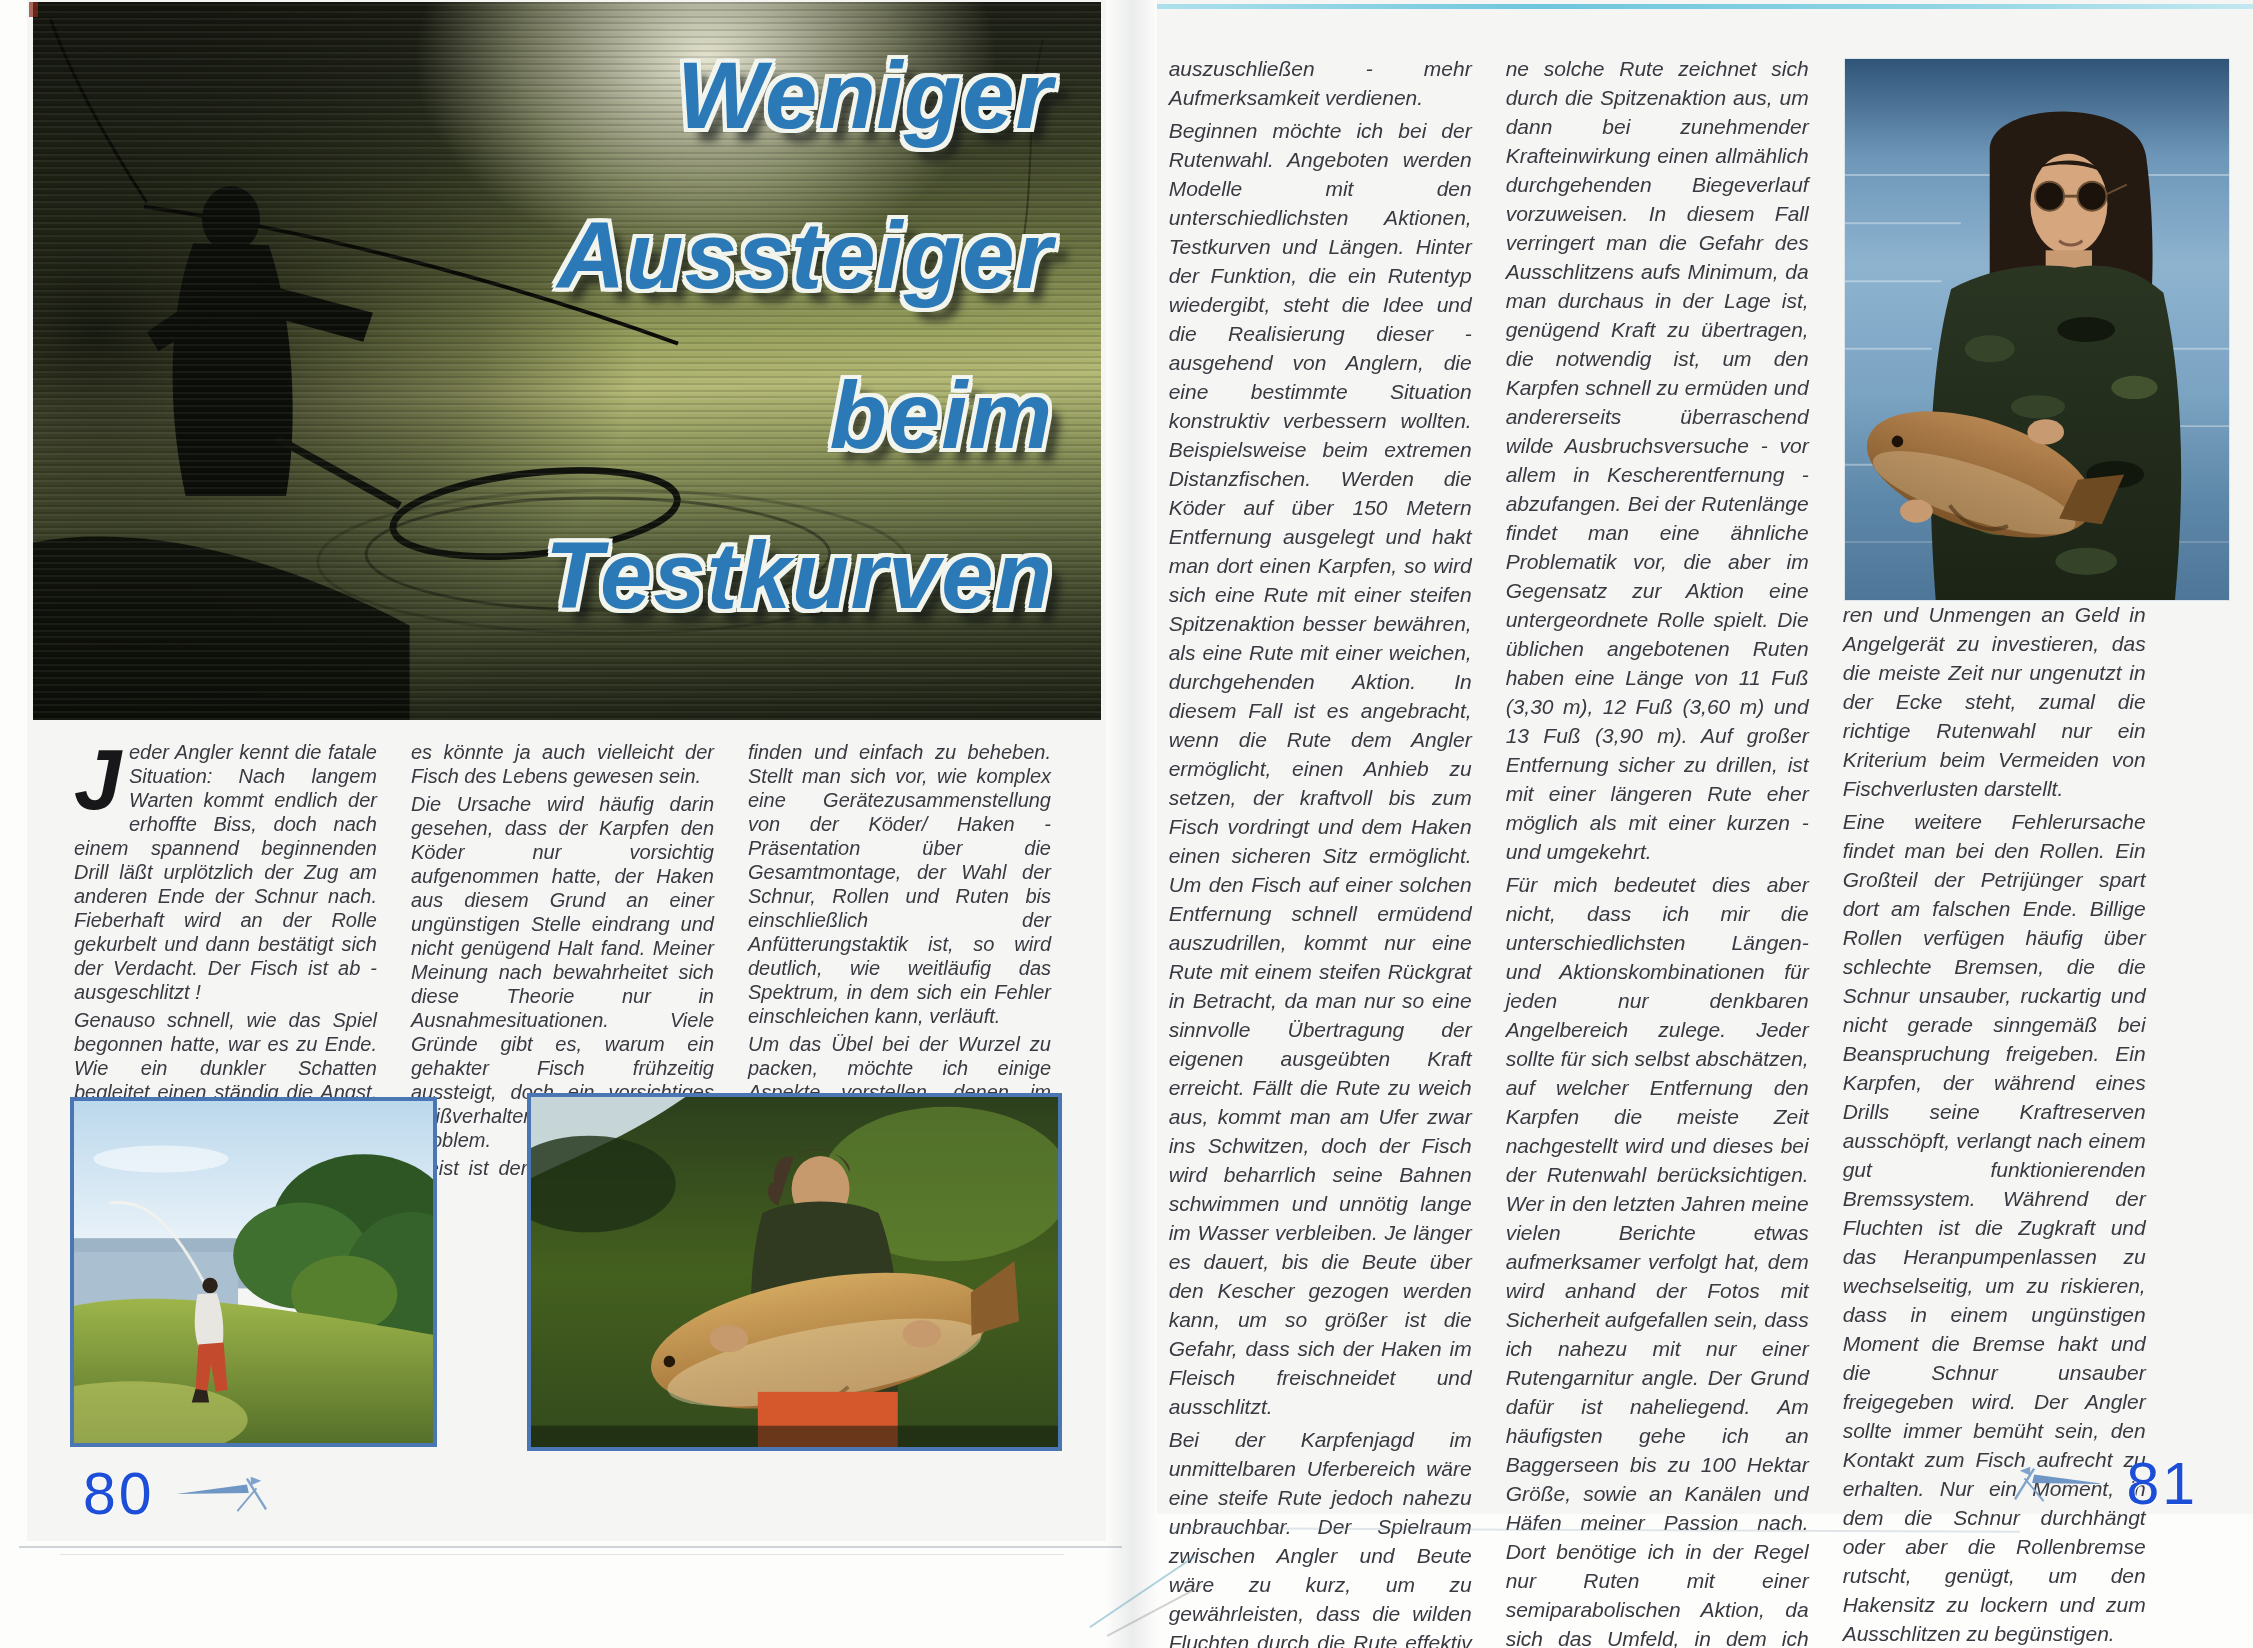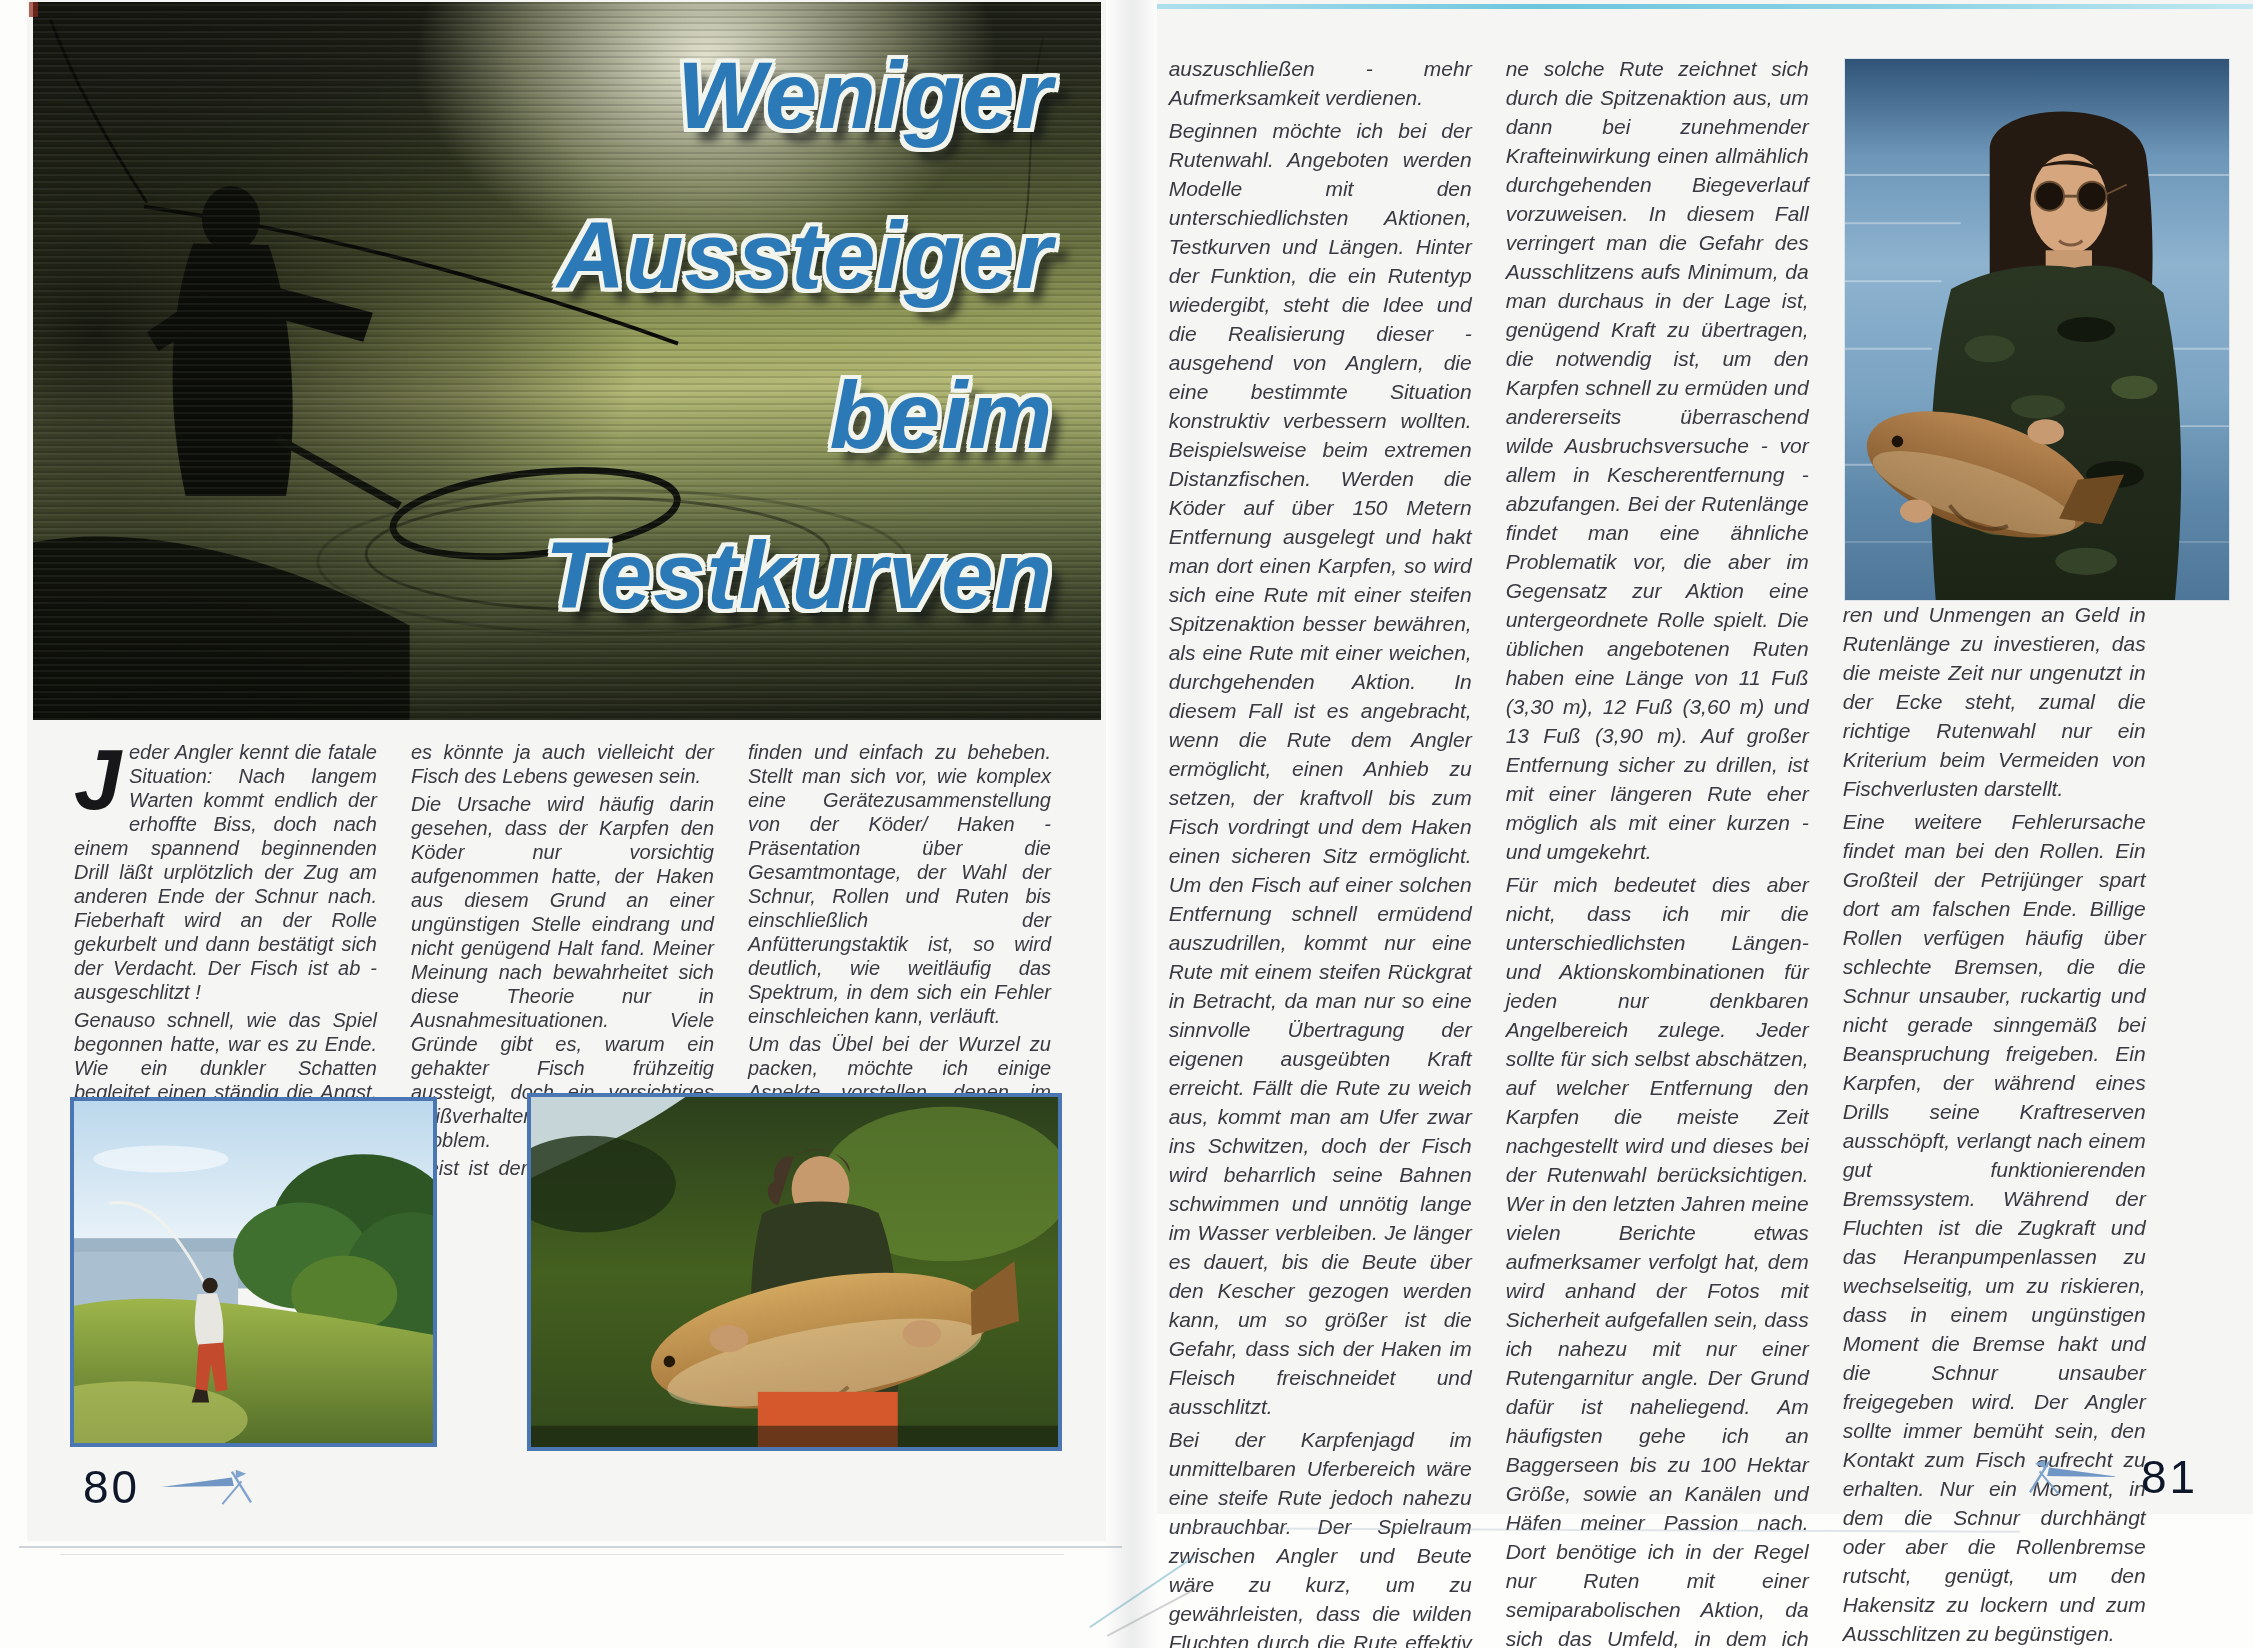--- a/index.html
+++ b/index.html
@@ -45,21 +45,21 @@
   .photo{position:absolute;overflow:hidden;}
   #photo-a{left:43px;top:1097px;width:359px;height:342px;border:4.8px solid #4a77b4;}
   #photo-b{left:500px;top:1093px;width:527px;height:350px;border:4.8px solid #4a77b4;}
   #photo-c{left:687px;top:58px;width:384px;height:541px;border:1.9px solid #dde4e9;}
   .photo svg{display:block;}
 
   
   .footer{position:absolute;display:flex;align-items:center;gap:15.4px;}
   #footer-left{left:56px;top:1460px;}
   #footer-right{right:56px;top:1450px;}
-  .page-num{font-size:46px;color:#0f172a;letter-spacing:2.9px;font-style:normal;
+  .page-num{font-size:59px;color:#1d4ed8;letter-spacing:2.9px;font-style:normal;
             text-shadow:1px 1px 0 #ffffff;text-align:right;}
 
   
   #cyan-top{position:absolute;left:0;top:3.9px;right:0;height:4.8px;
       background:linear-gradient(to right,#aee0ec,#6ec6dd 35%,#8fd4e4 70%,#c2e8f0);}
   .artifact{position:absolute;}
   #spine-shadow{left:1106px;top:0;width:52px;height:1648px;
       background:linear-gradient(to right,rgba(0,0,0,0),rgba(110,118,125,0.13) 50%,rgba(0,0,0,0));}
   #scan-line-1{left:19.3px;top:1546px;width:1103px;height:1.9px;background:rgba(128,143,158,0.38);}
   #scan-line-2{left:60px;top:1554px;width:1004px;height:1px;background:rgba(128,143,158,0.22);}
@@ -202,21 +202,21 @@
         <p>Beginnen möchte ich bei der Rutenwahl. Angeboten werden Modelle mit den unterschiedlichsten Aktionen, Testkurven und Längen. Hinter der Funktion, die ein Rutentyp wiedergibt, steht die Idee und die Realisierung dieser - ausgehend von Anglern, die eine bestimmte Situation konstruktiv verbessern wollten. Beispielsweise beim extremen Distanzfischen. Werden die Köder auf über 150 Metern Entfernung ausgelegt und hakt man dort einen Karpfen, so wird sich eine Rute mit einer steifen Spitzenaktion besser bewähren, als eine Rute mit einer weichen, durchgehenden Aktion. In diesem Fall ist es angebracht, wenn die Rute dem Angler ermöglicht, einen Anhieb zu setzen, der kraftvoll bis zum Fisch vordringt und dem Haken einen sicheren Sitz ermöglicht. Um den Fisch auf einer solchen Entfernung schnell ermüdend auszudrillen, kommt nur eine Rute mit einem steifen Rückgrat in Betracht, da man nur so eine sinnvolle Übertragung der eigenen ausgeübten Kraft erreicht. Fällt die Rute zu weich aus, kommt man am Ufer zwar ins Schwitzen, doch der Fisch wird beharrlich seine Bahnen schwimmen und unnötig lange im Wasser verbleiben. Je länger es dauert, bis die Beute über den Kescher gezogen werden kann, um so größer ist die Gefahr, dass sich der Haken im Fleisch freischneidet und ausschlitzt.</p>
         <p>Bei der Karpfenjagd im unmittelbaren Uferbereich wäre eine steife Rute jedoch nahezu unbrauchbar. Der Spielraum zwischen Angler und Beute wäre zu kurz, um zu gewährleisten, dass die wilden Fluchten durch die Rute effektiv abgefangen werden können. Hier ist die Wahl eines Modells mit durchgehend weicher Aktion, die verhindert, dass ein Fisch aufgrund seiner Schläge den Haken zum Ausschlitzen bringt, zweckdienlicher.</p>
 
       </div>
       <div class="col">
         <p>ne solche Rute zeichnet sich durch die Spitzenaktion aus, um dann bei zunehmender Krafteinwirkung einen allmählich durchgehenden Biegeverlauf vorzuweisen. In diesem Fall verringert man die Gefahr des Ausschlitzens aufs Minimum, da man durchaus in der Lage ist, genügend Kraft zu übertragen, die notwendig ist, um den Karpfen schnell zu ermüden und andererseits überraschend wilde Ausbruchsversuche - vor allem in Kescherentfernung - abzufangen. Bei der Rutenlänge findet man eine ähnliche Problematik vor, die aber im Gegensatz zur Aktion eine untergeordnete Rolle spielt. Die üblichen angebotenen Ruten haben eine Länge von 11 Fuß (3,30 m), 12 Fuß (3,60 m) und 13 Fuß (3,90 m). Auf großer Entfernung sicher zu drillen, ist mit einer längeren Rute eher möglich als mit einer kurzen - und umgekehrt.</p>
         <p>Für mich bedeutet dies aber nicht, dass ich mir die unterschiedlichsten Längen- und Aktionskombinationen für jeden nur denkbaren Angelbereich zulege. Jeder sollte für sich selbst abschätzen, auf welcher Entfernung den Karpfen die meiste Zeit nachgestellt wird und dieses bei der Rutenwahl berücksichtigen. Wer in den letzten Jahren meine vielen Berichte etwas aufmerksamer verfolgt hat, dem wird anhand der Fotos mit Sicherheit aufgefallen sein, dass ich nahezu mit nur einer Rutengarnitur angle. Der Grund dafür ist naheliegend. Am häufigsten gehe ich an Baggerseen bis zu 100 Hektar Größe, sowie an Kanälen und Häfen meiner Passion nach. Dort benötige ich in der Regel nur Ruten mit einer semiparabolischen Aktion, da sich das Umfeld, in dem ich aktiv werde, auf das Fischen in kurzen und mittleren Distanzen beschränkt. Für Gastspiele an den großen französischen Stauseen, wo ich beim Angeln häufig mit extremen Distanzen rechnen muß, um an die Karpfen zu gelangen, steht noch ein Satz Ruten mit steifer Aktion (Fast Taper) zur Verfügung. Irgendwie wäre es utopisch, sich einen Rutenwald zuzulegen, vielleicht sogar den Überblick zu verlie-</p>
       </div>
       <div class="col">
         <div style="margin-top:550px;">
-          <p>ren und Unmengen an Geld in Rutenlänge zu investieren, das die meiste Zeit nur ungenutzt in der Ecke steht, zumal die richtige Rutenwahl nur ein Kriterium beim Vermeiden von Fischverlusten darstellt.</p>
+          <p>ren und Unmengen an Geld in Angelgerät zu investieren, das die meiste Zeit nur ungenutzt in der Ecke steht, zumal die richtige Rutenwahl nur ein Kriterium beim Vermeiden von Fischverlusten darstellt.</p>
           <p>Eine weitere Fehlerursache findet man bei den Rollen. Ein Großteil der Petrijünger spart dort am falschen Ende. Billige Rollen verfügen häufig über schlechte Bremsen, die die Schnur unsauber, ruckartig und nicht gerade sinngemäß bei Beanspruchung freigeben. Ein Karpfen, der während eines Drills seine Kraftreserven ausschöpft, verlangt nach einem gut funktionierenden Bremssystem. Während der Fluchten ist die Zugkraft und das Heranpumpenlassen zu wechselseitig, um zu riskieren, dass in einem ungünstigen Moment die Bremse hakt und die Schnur unsauber freigegeben wird. Der Angler sollte immer bemüht sein, den Kontakt zum Fisch aufrecht zu erhalten. Nur ein Moment, in dem die Schnur durchhängt oder aber die Rollenbremse rutscht, genügt, um den Hakensitz zu lockern und zum Ausschlitzen zu begünstigen.</p>
           <p>Ich bevorzuge Rollen wie die SS - 2600 von Daiwa, die eine präzise Kopfbremse hat, welche über eine Mikroeinstellung verfügt. Früher habe ich die auch heute noch so be-</p>
         </div>
       </div>
     </div>
 
     <div class="photo" id="photo-c">
       <svg viewBox="0 0 398 560" width="384" height="541" preserveAspectRatio="none">
         <defs>
           <linearGradient id="pcWater" x1="0" y1="0" x2="0" y2="1">

